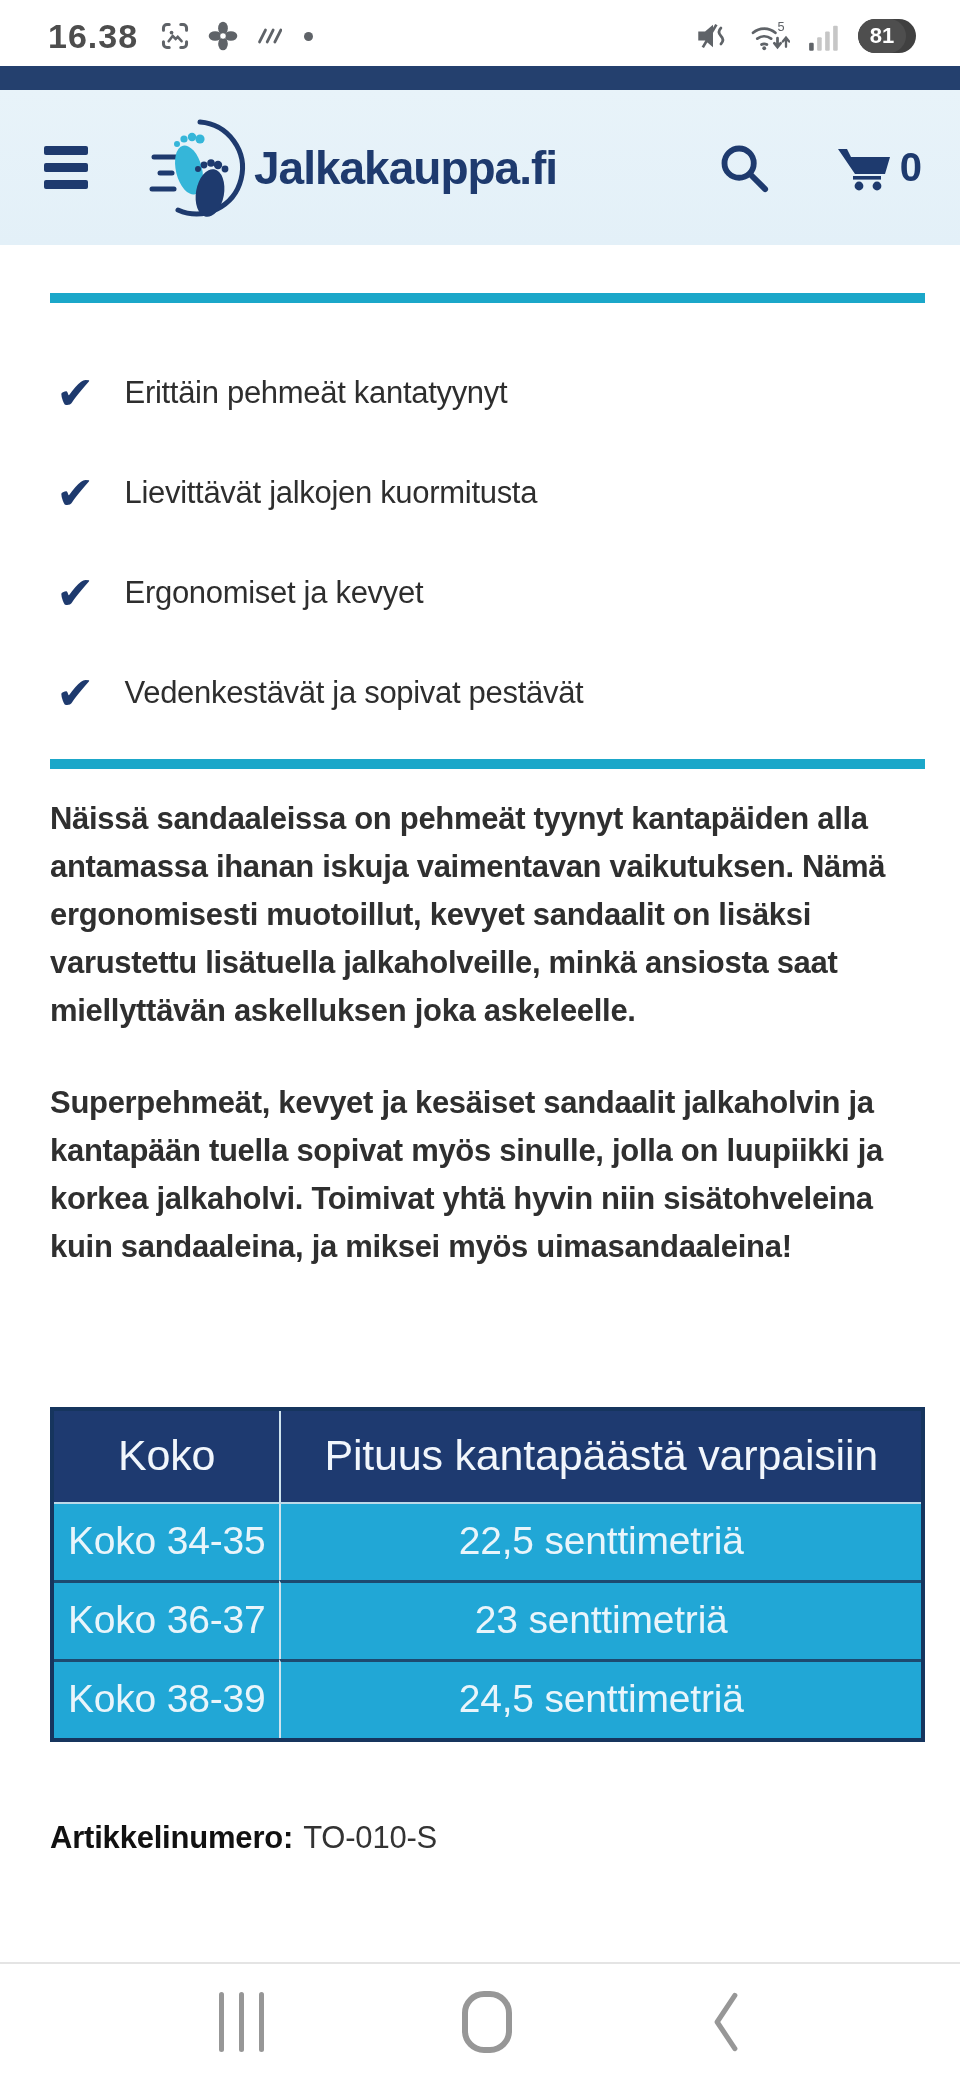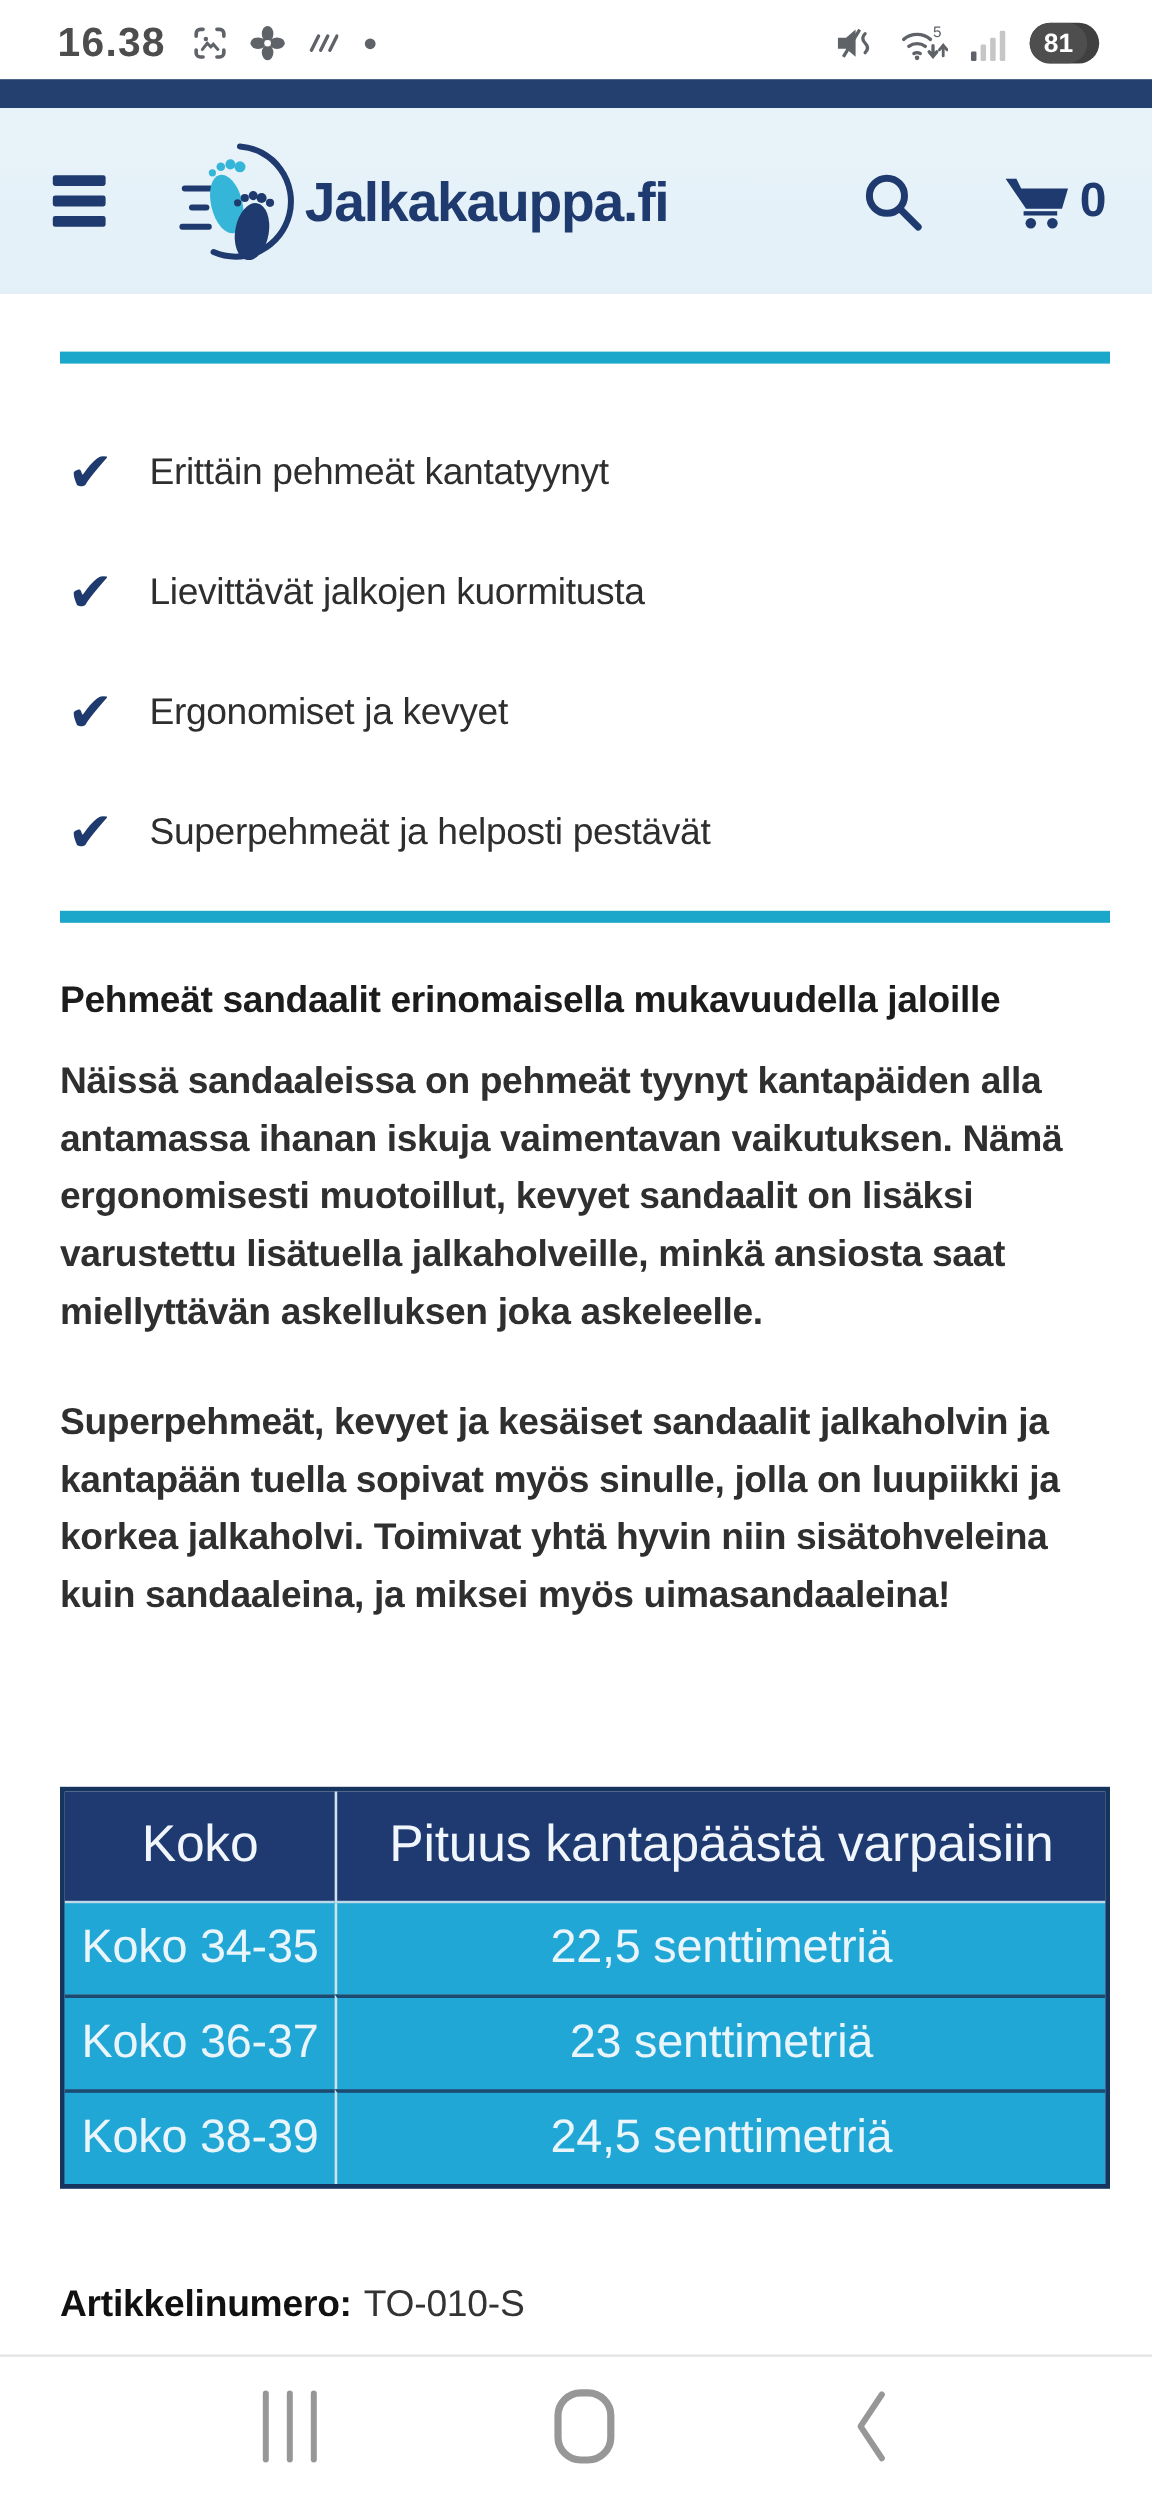--- a/index.html
+++ b/index.html
@@ -192,27 +192,26 @@
       <li>
         <span class="check">✔</span>
         <span class="feature-label">Lievittävät jalkojen kuormitusta</span>
       </li>
       <li>
         <span class="check">✔</span>
         <span class="feature-label">Ergonomiset ja kevyet</span>
       </li>
       <li>
         <span class="check">✔</span>
-        <span class="feature-label">Superpehmeät ja helposti pestävät</span>
+        <span class="feature-label">Vedenkestävät ja sopivat pestävät</span>
       </li>
     </ul>
 
     <div class="divider bottom"></div>
 
-    <h2 class="product-heading">Pehmeät sandaalit erinomaisella mukavuudella jaloille</h2>
 
     <p class="desc">Näissä sandaaleissa on pehmeät tyynyt kantapäiden alla antamassa ihanan iskuja vaimentavan vaikutuksen. Nämä ergonomisesti muotoillut, kevyet sandaalit on lisäksi varustettu lisätuella jalkaholveille, minkä ansiosta saat miellyttävän askelluksen joka askeleelle.</p>
     <p class="desc">Superpehmeät, kevyet ja kesäiset sandaalit jalkaholvin ja kantapään tuella sopivat myös sinulle, jolla on luupiikki ja korkea jalkaholvi. Toimivat yhtä hyvin niin sisätohveleina kuin sandaaleina, ja miksei myös uimasandaaleina!</p>
 
     <table class="size-table">
       <colgroup>
           <col class="col-size">
           <col>
         </colgroup>
       <thead>

